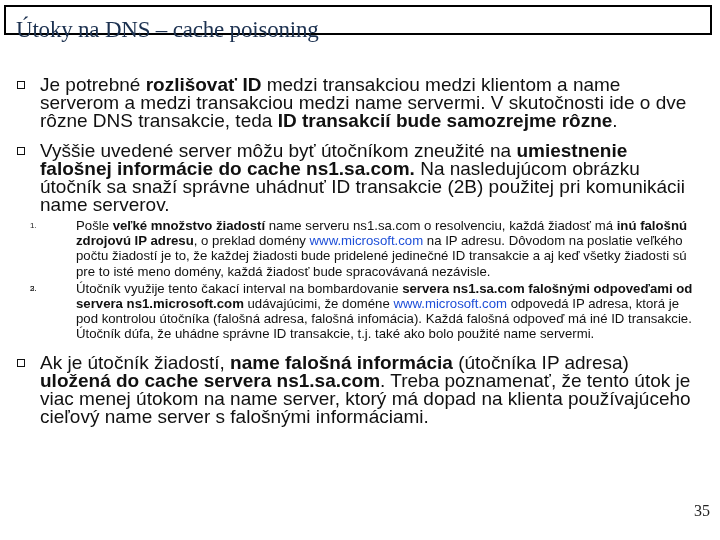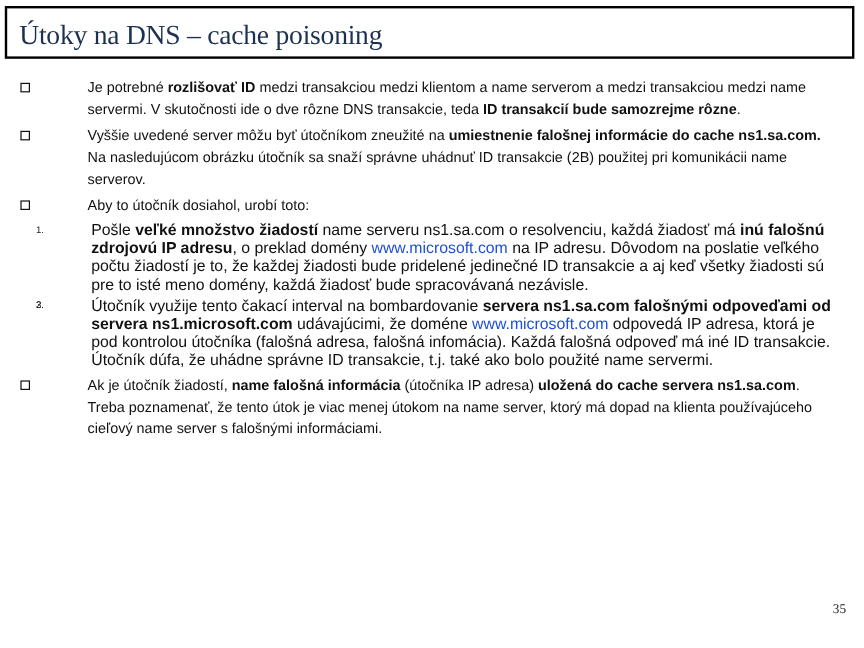--- a/index.html
+++ b/index.html
@@ -1,71 +1,67 @@
 <!DOCTYPE html>
 <html><head>
   <meta charset="utf-8">
   <style>
     html, body { margin: 0; padding: 0; background: #ffffff; }
     body { width: 720px; height: 540px; position: relative; overflow: hidden; }
     .title-box {
-      position: absolute; left: 4px; top: 5px; width: 708px; height: 44px;
+      position: absolute; left: 4px; top: 5px; width: 708px; height: 30px;
       border: 2px solid #000; box-sizing: border-box;
     }
     .title {
       position: absolute; left: 10px; top: 10px;
       font-family: "Liberation Serif", serif; font-size: 23px; color: #1c3150;
       letter-spacing: -0.2px;
     }
     .content {
       position: absolute; left: 0; top: 64px; width: 720px;
       font-family: "Liberation Sans", sans-serif; color: #111;
     }
     .l1 {
-      position: relative; padding-left: 73px; padding-right: 22px;
-      font-size: 12px; line-height: 18px; margin-bottom: 4px;
+      position: relative; padding-left: 40px; padding-right: 22px;
+      font-size: 19px; line-height: 18px; margin-bottom: 4px; margin-top: 12px;
     }
     .l1 .bullet {
       position: absolute; left: 17px; top: 5px; width: 6px; height: 6px;
       border: 1.5px solid #111; box-sizing: content-box;
     }
     .l2-list { margin: 2px 0 4px 0; padding: 0; }
     .l2 {
       position: relative; padding-left: 76px; padding-right: 20px;
       font-size: 13.2px; line-height: 15.2px; margin-bottom: 2px;
     }
     .l2 .num {
       position: absolute; left: 30px; top: 0; font-size: 8px; color: #222;
     }
     b { font-weight: bold; }
     a { color: #1d4ed8; }
     .page-num {
       position: absolute; left: 694px; top: 502px;
-      font-family: "Liberation Serif", serif; font-size: 11px; color: #222;
+      font-family: "Liberation Serif", serif; font-size: 16px; color: #222;
     }
   </style>
 </head>
 <body>
 
 <div class="title-box">
   <div class="title">Útoky na DNS – cache poisoning</div>
 </div>
 
 <div class="content">
   <div class="l1">
     <span class="bullet"></span>
     <span><span>Je potrebné </span><b>rozlišovať ID</b><span> medzi transakciou medzi klientom a name serverom a medzi transakciou medzi name servermi. V skutočnosti ide o dve rôzne DNS transakcie, teda </span><b>ID transakcií bude samozrejme rôzne</b><span>.</span></span>
   </div>
   <div class="l1">
     <span class="bullet"></span>
     <span><span>Vyššie uvedené server môžu byť útočníkom zneužité na </span><b>umiestnenie falošnej informácie do cache ns1.sa.com.</b><span> Na nasledujúcom obrázku útočník sa snaží správne uhádnuť ID transakcie (2B) použitej pri komunikácii name serverov.</span></span>
-  </div>
-  <div class="l1">
-    <span class="bullet"></span>
-    <span><span>Aby to útočník dosiahol, urobí toto:</span></span>
   </div>
 
   <div class="l2-list">
     <div class="l2">
       <span class="num">1.</span>
       <span><span>Pošle </span><b>veľké množstvo žiadostí</b><span> name serveru ns1.sa.com o resolvenciu, každá žiadosť má </span><b>inú falošnú zdrojovú IP adresu</b><span>, o preklad domény </span><a>www.microsoft.com</a><span> na IP adresu. Dôvodom na poslatie veľkého počtu žiadostí je to, že každej žiadosti bude pridelené jedinečné ID transakcie a aj keď všetky žiadosti sú pre to isté meno domény, každá žiadosť bude spracovávaná nezávisle.</span></span>
     </div>
     <div class="l2">
       <span class="num">2.</span>
     </div>

